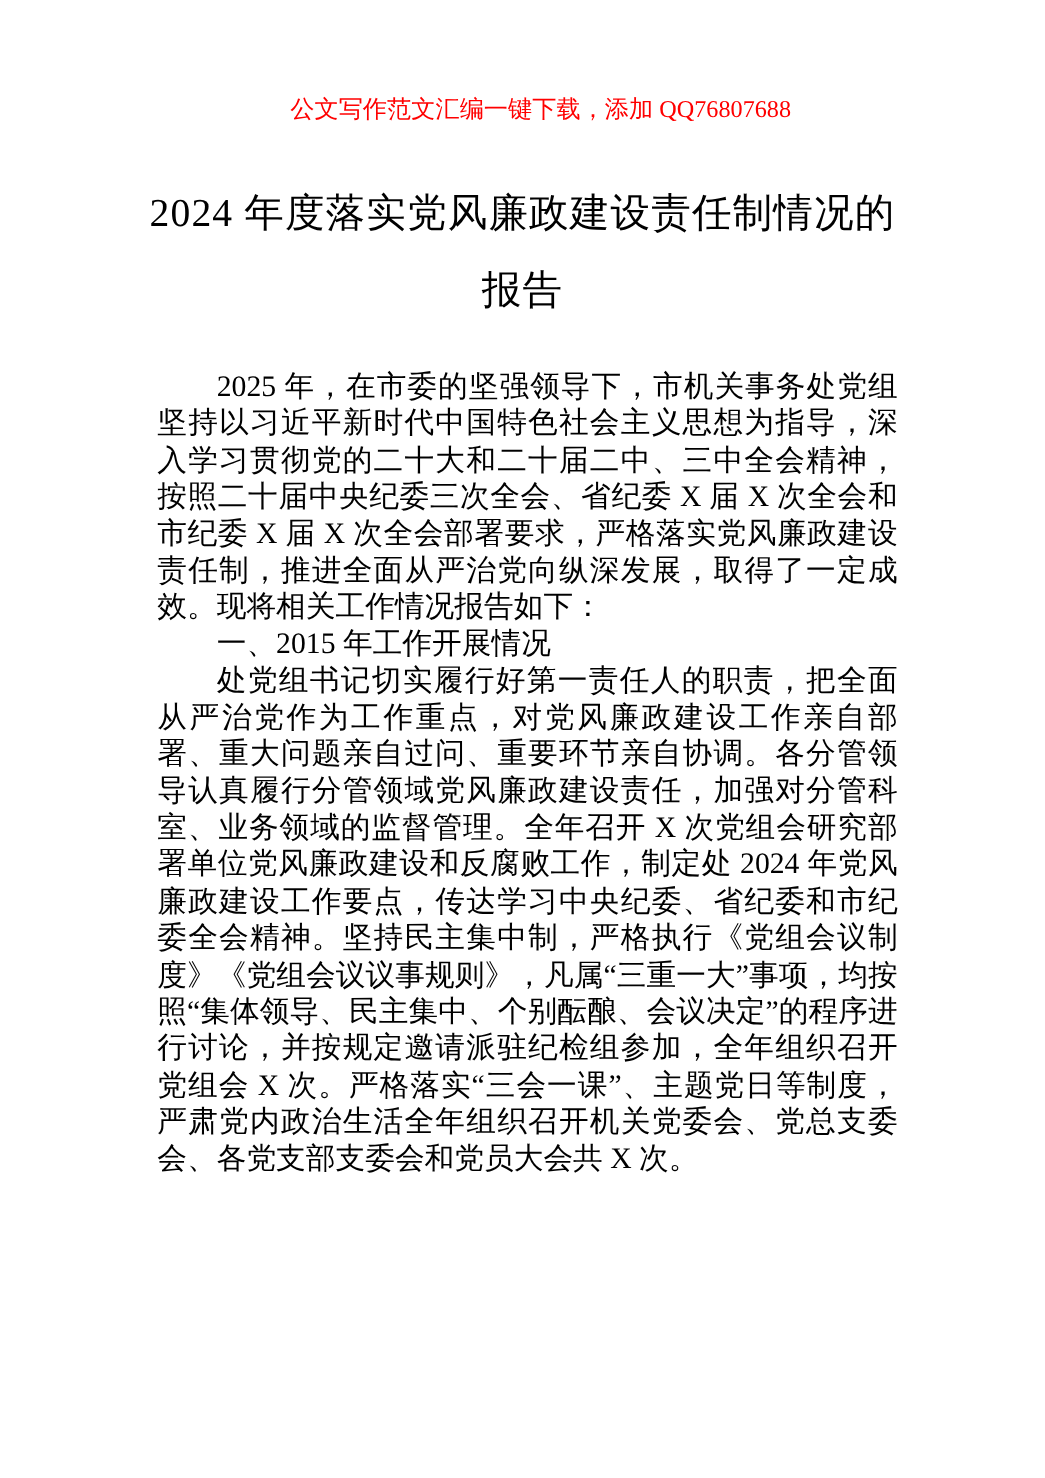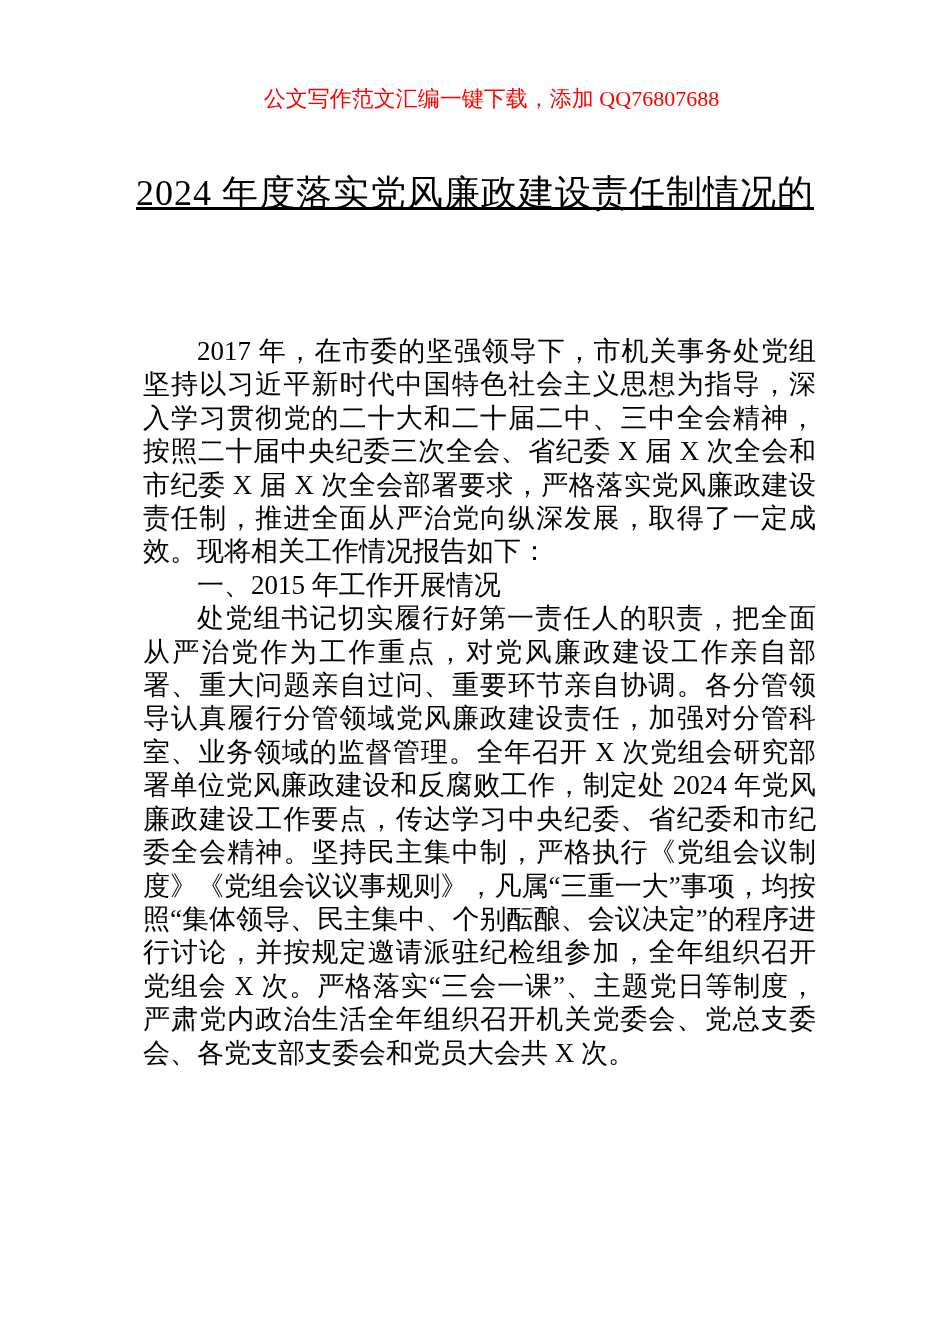--- a/index.html
+++ b/index.html
@@ -32,21 +32,20 @@
     position: absolute;
     top: 158px;
     left: 100px;
     width: 750px;
     margin: 0;
     font-size: 36px;
     font-weight: normal;
     line-height: 70px;
     text-align: center;
     letter-spacing: 1px;
-    text-decoration: underline;
   }
   .title .title-line {
     display: block;
   }
   .content {
     position: absolute;
     top: 335px;
     left: 143px;
     width: 673px;
     font-size: 27px;
@@ -71,23 +70,24 @@
 </style>
 </head>
 <body>
 
 <div class="page">
 
   <div class="notice">公文写作范文汇编一键下载，添加 QQ76807688</div>
 
   <h1 class="title">
     <span class="title-line">2024 年度落实党风廉政建设责任制情况的</span>
+    <span class="title-line">报告</span>
   </h1>
 
   <div class="content">
-    <p>2017 年，在市委的坚强领导下，市机关事务处党组坚持以习近平新时代中国特色社会主义思想为指导，深入学习贯彻党的二十大和二十届二中、三中全会精神，按照二十届中央纪委三次全会、省纪委 X 届 X 次全会和市纪委 X 届 X 次全会部署要求，严格落实党风廉政建设责任制，推进全面从严治党向纵深发展，取得了一定成效。现将相关工作情况报告如下：</p>
+    <p>2025 年，在市委的坚强领导下，市机关事务处党组坚持以习近平新时代中国特色社会主义思想为指导，深入学习贯彻党的二十大和二十届二中、三中全会精神，按照二十届中央纪委三次全会、省纪委 X 届 X 次全会和市纪委 X 届 X 次全会部署要求，严格落实党风廉政建设责任制，推进全面从严治党向纵深发展，取得了一定成效。现将相关工作情况报告如下：</p>
     <p>一、2015 年工作开展情况</p>
     <p>处党组书记切实履行好第一责任人的职责，把全面从严治党作为工作重点，对党风廉政建设工作亲自部署、重大问题亲自过问、重要环节亲自协调。各分管领导认真履行分管领域党风廉政建设责任，加强对分管科室、业务领域的监督管理。全年召开 X 次党组会研究部署单位党风廉政建设和反腐败工作，制定处 2024 年党风廉政建设工作要点，传达学习中央纪委、省纪委和市纪委全会精神。坚持民主集中制，严格执行《党组会议制度》《党组会议议事规则》，凡属“三重一大”事项，均按照“集体领导、民主集中、个别酝酿、会议决定”的程序进行讨论，并按规定邀请派驻纪检组参加，全年组织召开党组会 X 次。严格落实“三会一课”、主题党日等制度，严肃党内政治生活全年组织召开机关党委会、党总支委会、各党支部支委会和党员大会共 X 次。</p>
   </div>
 
   <div class="pagenum">1</div>
 
 </div>
 
 </body></html>

